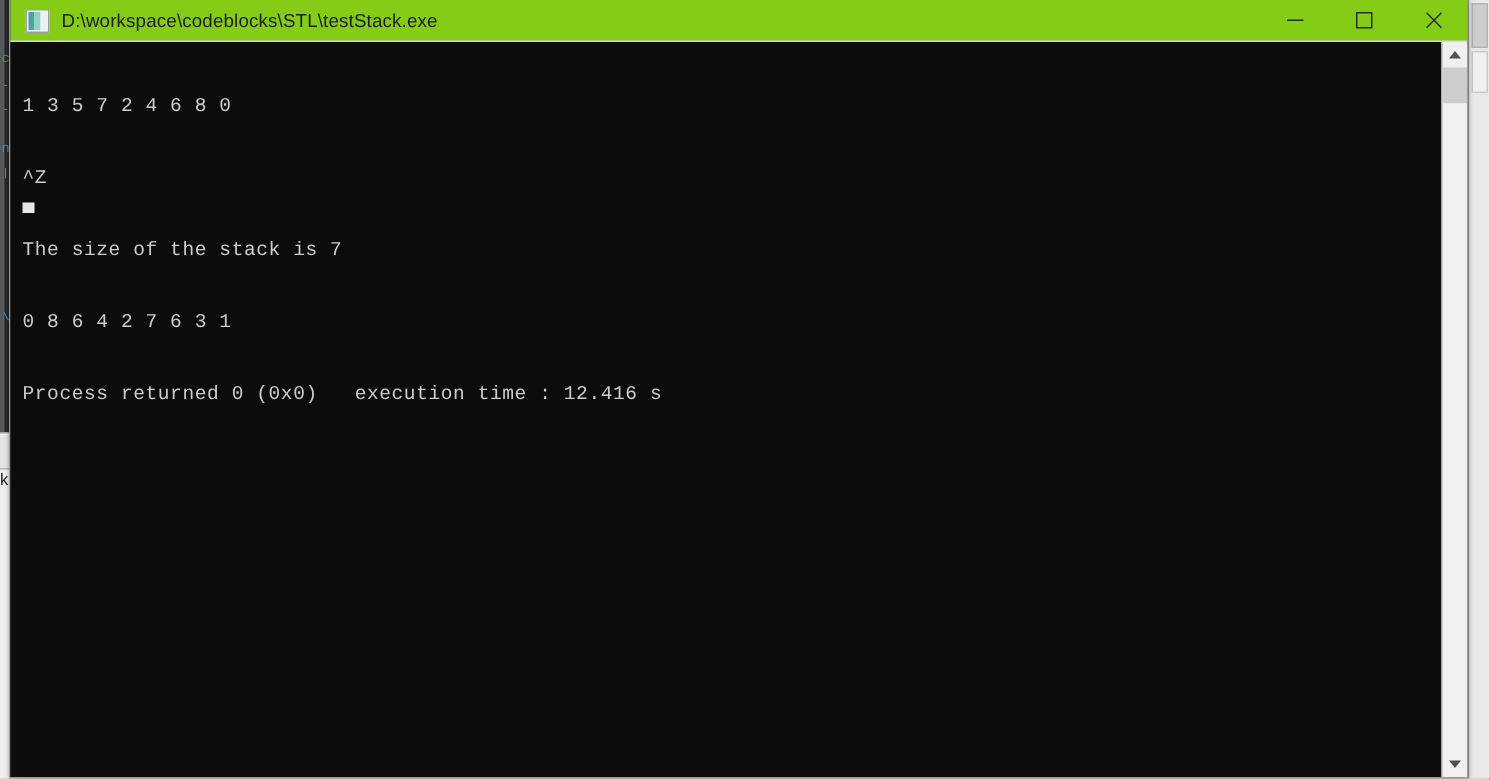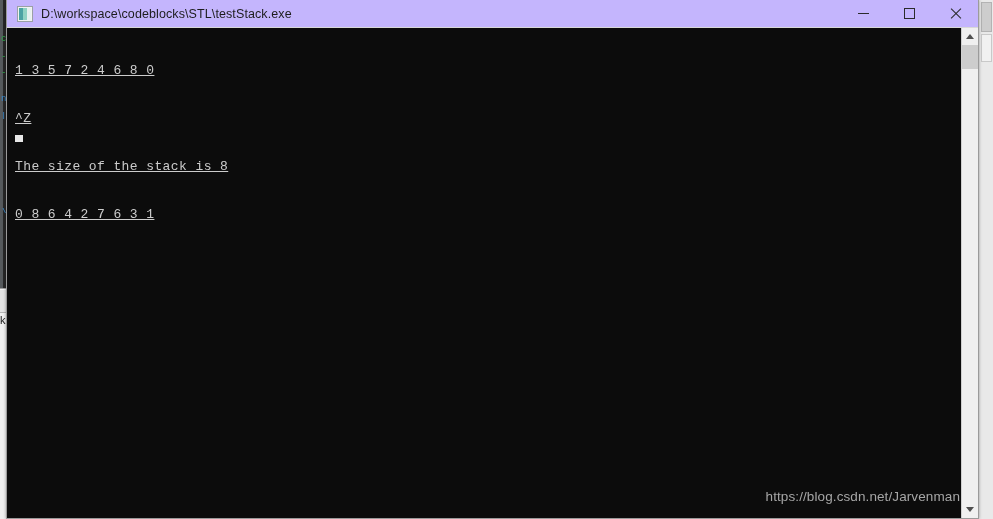--- a/index.html
+++ b/index.html
@@ -125,21 +125,21 @@
     border: 1px solid #9b9b9b;
     border-top: none;
     box-sizing: border-box;
     box-shadow: 0 0 3px rgba(0,0,0,0.35);
   }
 
   
   #title-bar {
     position: relative;
     height: 28px;
-    background: #c4b5fd;
+    background: #84cc16;
     border-bottom: 1px solid #d8d8d8;
     display: flex;
     align-items: center;
     box-sizing: border-box;
   }
   .title-icon {
     width: 16px;
     height: 16px;
     margin-left: 10px;
     margin-right: 8px;
@@ -229,21 +229,20 @@
     font-family: "Liberation Mono", "DejaVu Sans Mono", monospace;
     font-size: 13px;
     line-height: 16px;
     color: #cccccc;
     white-space: pre;
     letter-spacing: 0.4px;
   }
   #console-text .line {
     height: 16px;
     white-space: pre;
-    text-decoration: underline;
   }
 
   #caret {
     position: absolute;
     left: 8px;
     top: 107px;
     width: 8px;
     height: 7px;
     background: #e8e8e8;
   }
@@ -349,27 +348,27 @@
           <span class="glyph close"></span>
         </span>
       </span>
     </div>
 
     <div id="console-body">
 
       <div id="console-text">
         <div class="line">1 3 5 7 2 4 6 8 0</div>
         <div class="line">^Z</div>
-        <div class="line">The size of the stack is 8</div>
+        <div class="line">The size of the stack is 7</div>
         <div class="line">0 8 6 4 2 7 6 3 1</div>
+        <div class="line">Process returned 0 (0x0)   execution time : 12.416 s</div>
       </div>
 
       <div id="caret"></div>
 
-      <div id="watermark">https://blog.csdn.net/Jarvenman</div>
 
       <div id="console-scrollbar">
         <div class="sb-arrow up">
             <span class="tri"></span>
           </div>
         <div id="sb-thumb"></div>
         <div id="sb-track"></div>
         <div class="sb-arrow down">
             <span class="tri"></span>
           </div>

